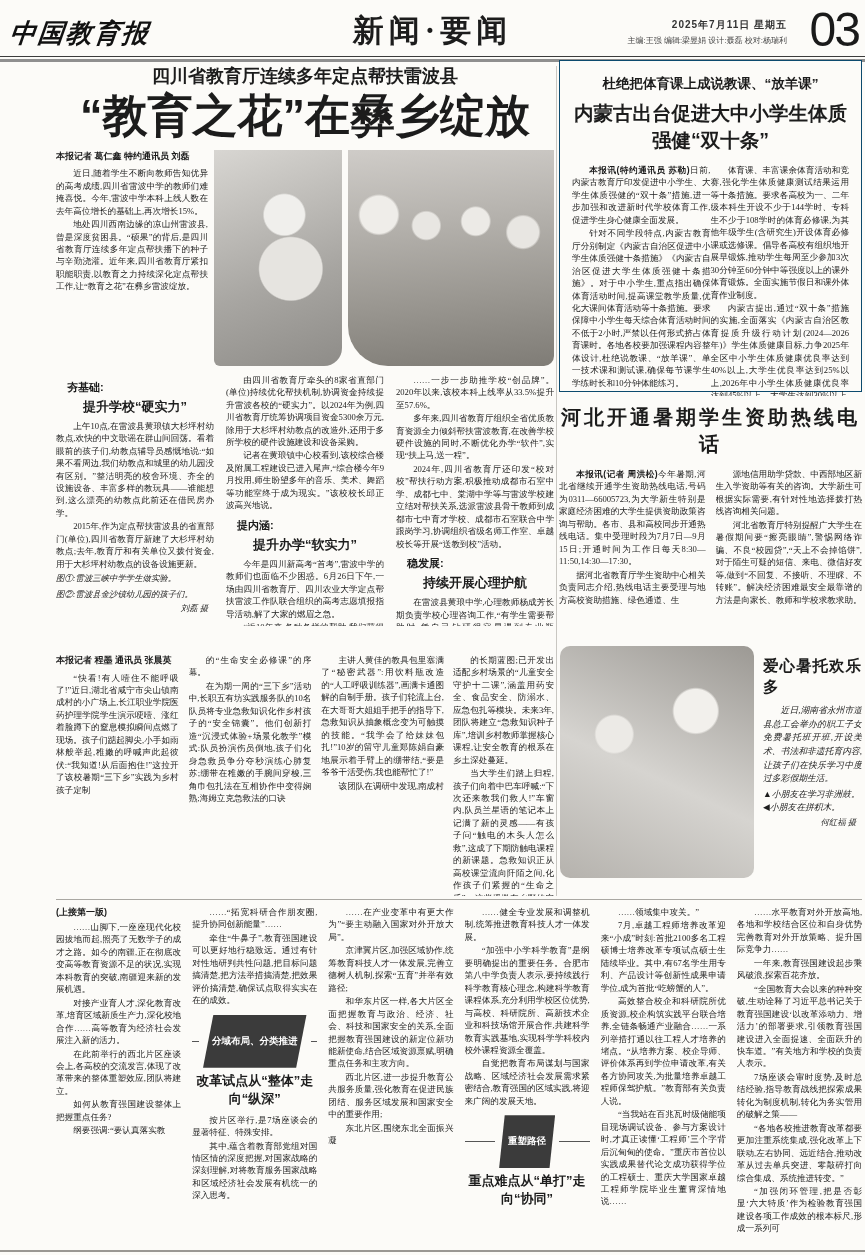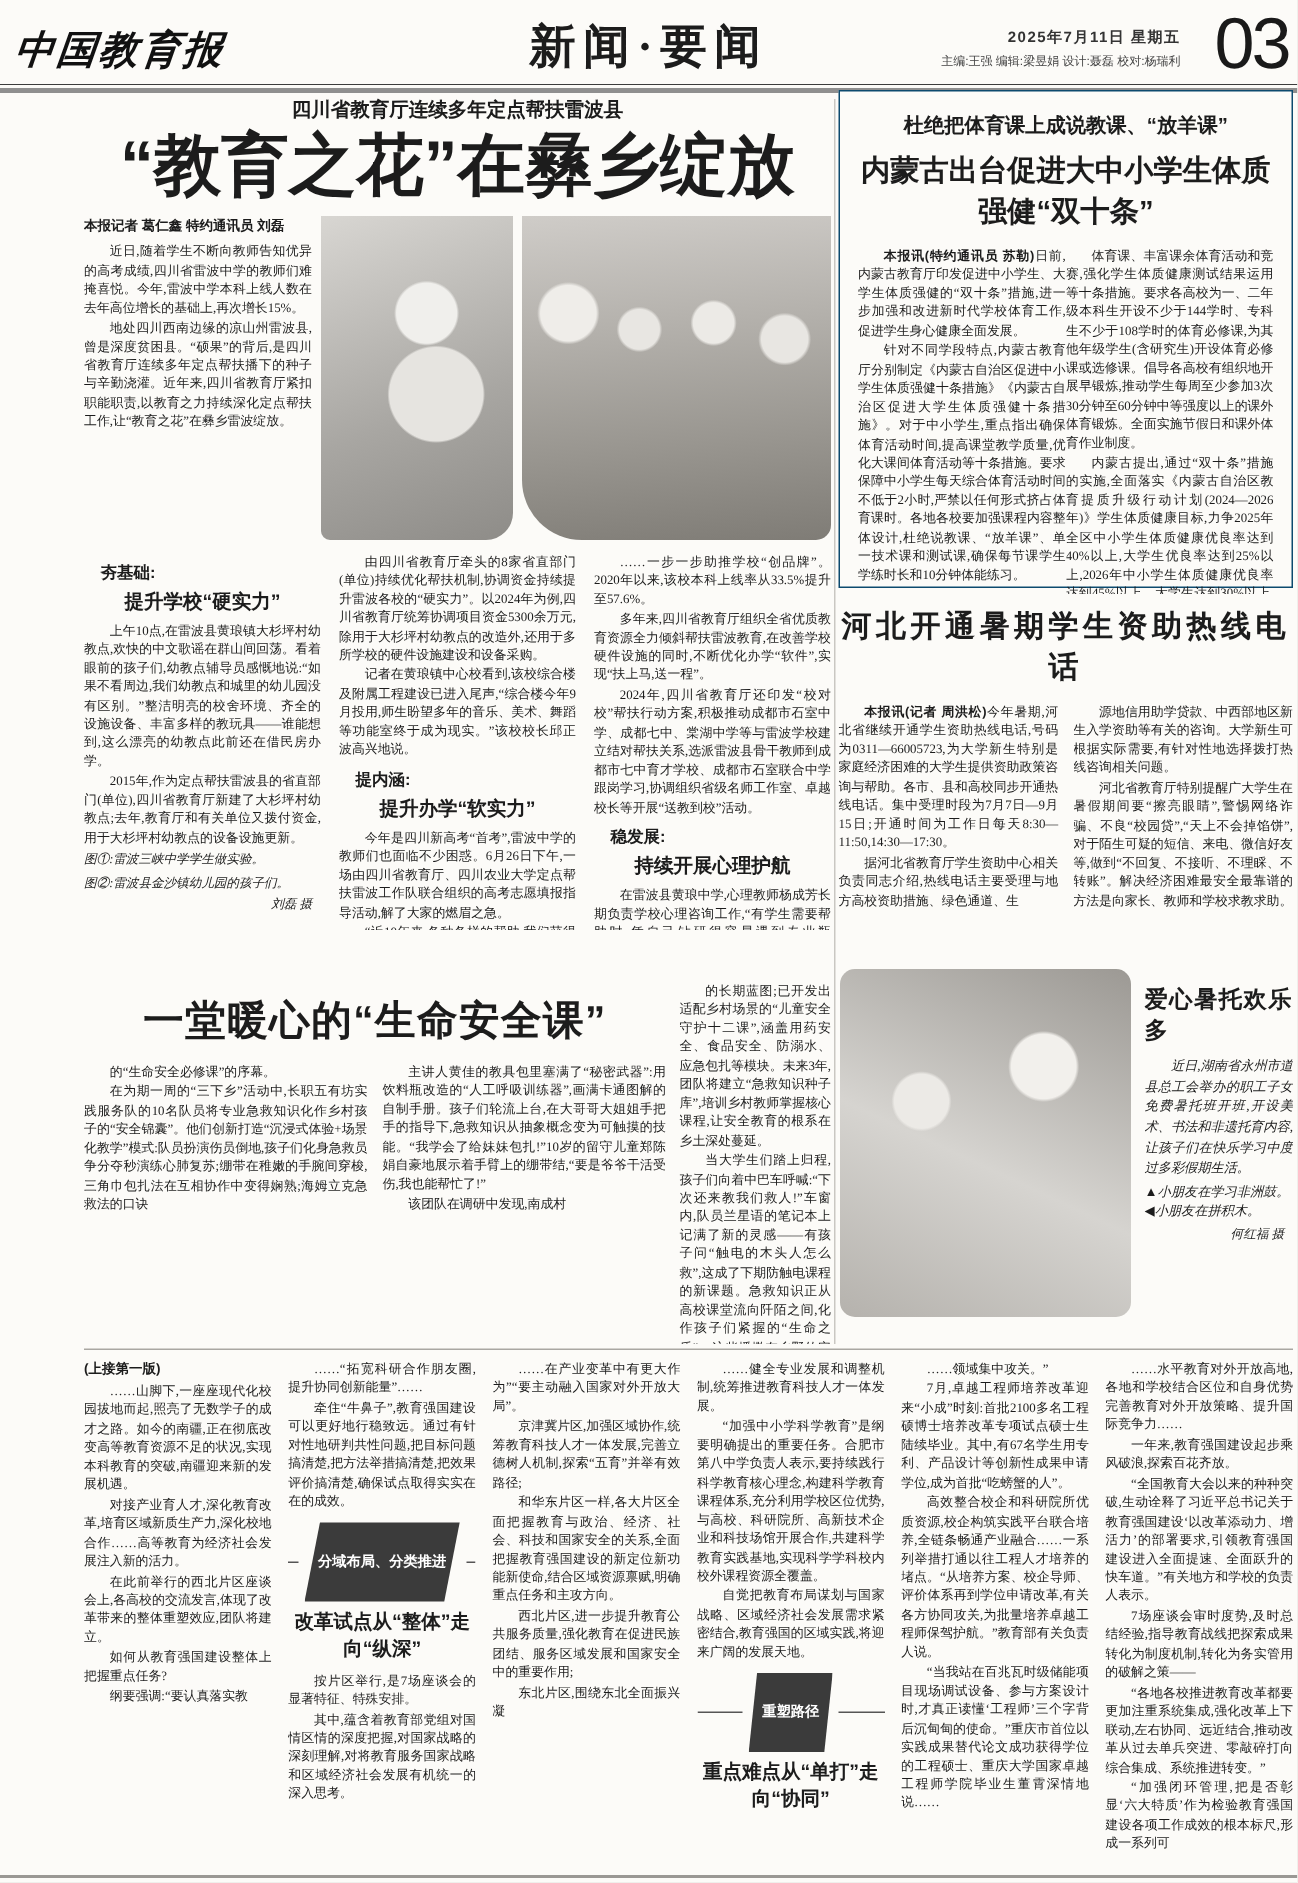--- a/index.html
+++ b/index.html
@@ -18,21 +18,21 @@
   .rule-double{position:absolute;left:0;right:0;top:56px;height:6px;
         background:linear-gradient(to bottom,#3c3c3c 0,#3c3c3c 1px,#fcfbf8 1px,#fcfbf8 3px,#8f8f8f 3px,#8f8f8f 6px);}
   .vrule{position:absolute;width:1px;background:#c9c7c2;}
   .hrule{position:absolute;height:1px;background:#a9a7a2;}
   
   .body-p{font-size:8.6px;line-height:1.45;text-align:justify;text-indent:2em;margin:0 0 1px 0;}
   .lead-p{font-size:8.6px;line-height:1.45;text-align:justify;text-indent:2em;margin:0 0 1px 0;}
   .lead-p b{font-family:"Liberation Sans",sans-serif;font-weight:bold;}
   .ncol{flex:1;overflow:hidden;}
   .col-row{display:flex;}
-  .kicker{ text-align:center;font-size:13px;font-weight:bold;font-family:"Liberation Sans",sans-serif;}
+  .kicker{ text-align:center;font-size:18px;font-weight:bold;font-family:"Liberation Sans",sans-serif;}
   .sec-head{margin:6px 0 4px 0;font-family:"Liberation Sans",sans-serif;}
   .sec-label{display:block;font-size:11px;font-weight:bold;text-indent:1em;}
   .sec-title{display:block;text-align:center;font-size:13px;font-weight:bold;margin-top:3px;}
   .byline{font-size:9px;font-weight:bold;font-family:"Liberation Sans",sans-serif;
           text-align:left;margin:0 0 4px 0;line-height:1.5;}
   .caption{font-size:8.4px;line-height:1.5;font-style:italic;margin:3px 0 0 0;text-align:justify;}
   .credit{font-size:8.4px;font-style:italic;text-align:right;margin:2px 6px 0 0;}
   
   .main-article{position:absolute;left:56px;top:64px;width:498px;height:588px;}
   .headline-xl{margin:2px 0 0 0;text-align:center;font-size:45px;font-weight:900;
@@ -205,22 +205,27 @@
         <div>
             <p class="body-p">源地信用助学贷款、中西部地区新生入学资助等有关的咨询。大学新生可根据实际需要,有针对性地选择拨打热线咨询相关问题。</p>
             <p class="body-p">河北省教育厅特别提醒广大学生在暑假期间要“擦亮眼睛”,警惕网络诈骗、不良“校园贷”,“天上不会掉馅饼”,对于陌生可疑的短信、来电、微信好友等,做到“不回复、不接听、不理睬、不转账”。解决经济困难最安全最靠谱的方法是向家长、教师和学校求教求助。</p>
           </div>
       </div>
     </div>
   </article>
 
   <article class="safety">
     <div class="safety-left">
-      <h2 class="headline-md">一堂暖心的“生命安全课”</h2>
       <div class="col-row">
+        <div class="ncol">
+          <p class="byline">本报记者 程墨 通讯员 张晨英</p>
+          <div>
+              <p class="body-p">“快看!有人噎住不能呼吸了!”近日,湖北省咸宁市尖山镇南成村的小广场上,长江职业学院医药护理学院学生演示哽噎、涨红着脸蹲下的窒息模拟瞬间点燃了现场。孩子们踮起脚尖,小手如雨林般举起,稚嫩的呼喊声此起彼伏:“我知道!从后面抱住!”这拉开了该校暑期“三下乡”实践为乡村孩子定制</p>
+            </div>
+        </div>
         <div class="ncol">
           <div>
               <p class="body-p">的“生命安全必修课”的序幕。</p>
               <p class="body-p">在为期一周的“三下乡”活动中,长职五有坊实践服务队的10名队员将专业急救知识化作乡村孩子的“安全锦囊”。他们创新打造“沉浸式体验+场景化教学”模式:队员扮演伤员倒地,孩子们化身急救员争分夺秒演练心肺复苏;绷带在稚嫩的手腕间穿梭,三角巾包扎法在互相协作中变得娴熟;海姆立克急救法的口诀</p>
             </div>
         </div>
         <div class="ncol">
           <div>
               <p class="body-p">主讲人黄佳的教具包里塞满了“秘密武器”:用饮料瓶改造的“人工呼吸训练器”,画满卡通图解的自制手册。孩子们轮流上台,在大哥哥大姐姐手把手的指导下,急救知识从抽象概念变为可触摸的技能。“我学会了给妹妹包扎!”10岁的留守儿童郑陈娟自豪地展示着手臂上的绷带结,“要是爷爷干活受伤,我也能帮忙了!”</p>
               <p class="body-p">该团队在调研中发现,南成村</p>

